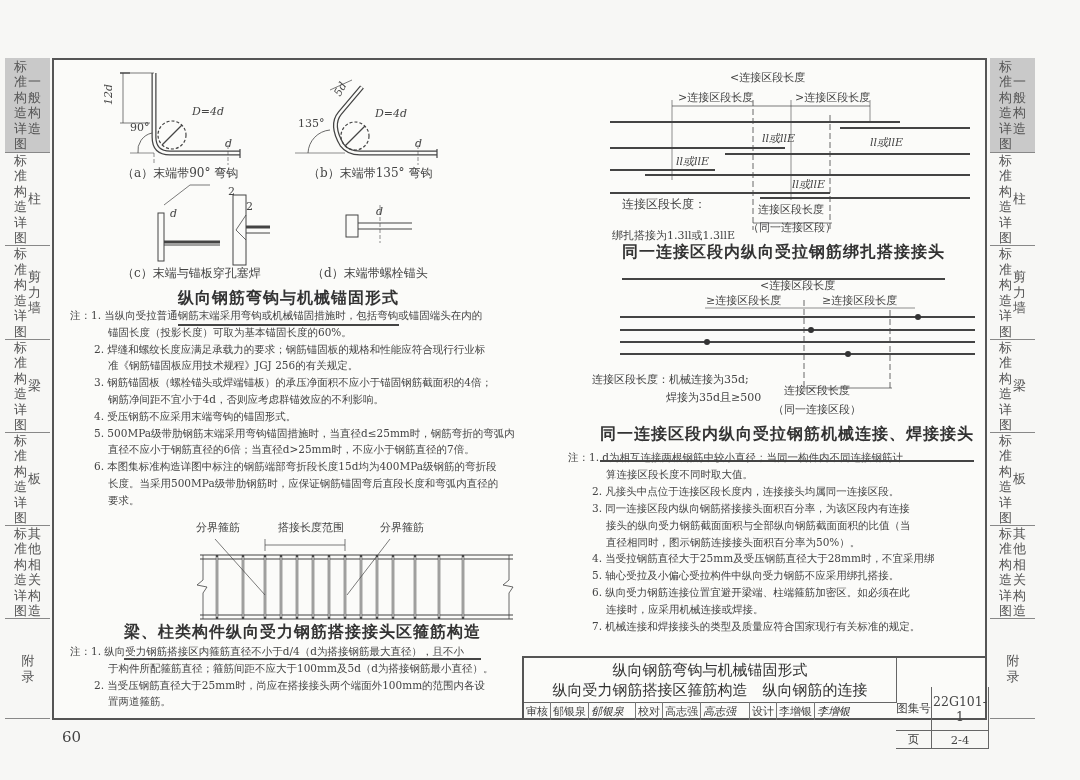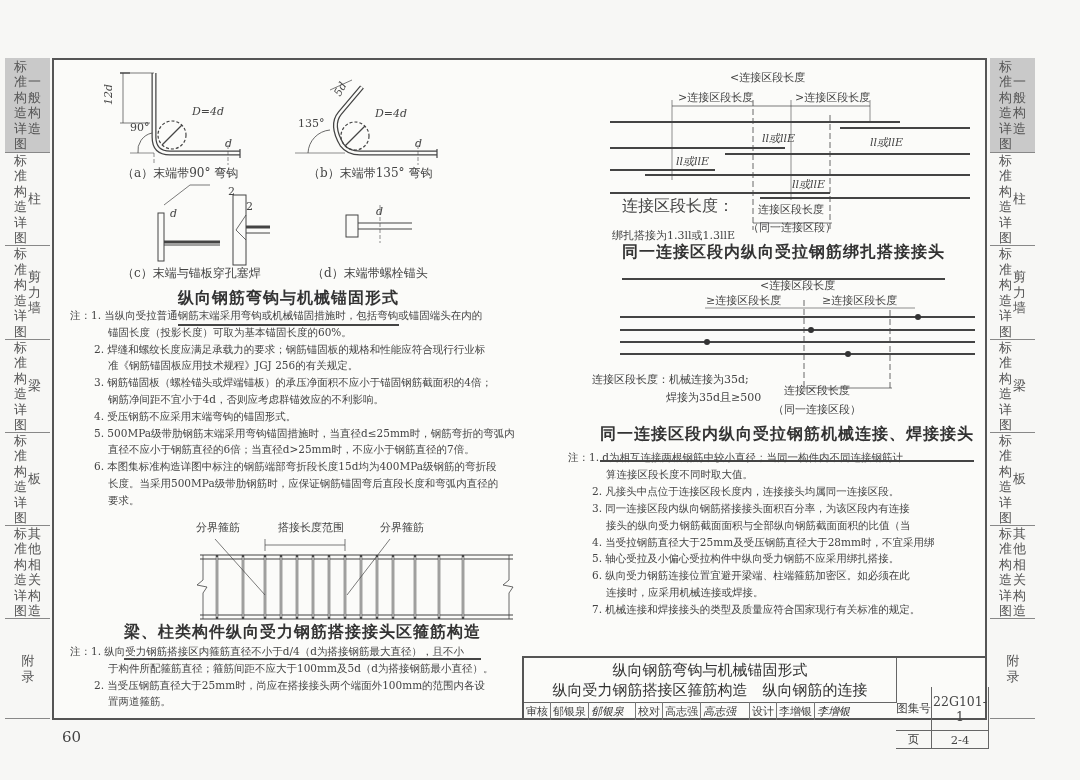--- a/index.html
+++ b/index.html
@@ -398,21 +398,21 @@
   <g font-family="DejaVu Serif, serif" font-style="italic" font-size="11" fill="#444">
     <text x="162" y="72">ll或llE</text>
     <text x="270" y="76">ll或llE</text>
     <text x="76" y="95">ll或llE</text>
     <text x="192" y="118">ll或llE</text>
   </g>
 </svg>
 <div class="abs cap" style="left:730px;top:70px;font-size:11px">&lt;连接区段长度</div>
 <div class="abs cap" style="left:678px;top:90px;font-size:11px">&gt;连接区段长度</div>
 <div class="abs cap" style="left:795px;top:90px;font-size:11px">&gt;连接区段长度</div>
-<div class="abs cap" style="left:622px;top:196px;font-size:16px">连接区段长度：</div>
+<div class="abs cap" style="left:622px;top:196px;font-size:12px">连接区段长度：</div>
 <div class="abs cap" style="left:612px;top:228px;font-size:11px">绑扎搭接为1.3ll或1.3llE</div>
 <div class="abs cap" style="left:758px;top:202px;font-size:11px">连接区段长度</div>
 <div class="abs cap" style="left:748px;top:220px;font-size:11px">（同一连接区段）</div>
 <div class="abs title-u" style="left:622px;top:242px">同一连接区段内纵向受拉钢筋绑扎搭接接头</div>
 
 <svg class="abs" style="left:610px;top:300px" width="370" height="100">
   <g stroke="#444" fill="none">
     <line x1="10" y1="17" x2="365" y2="17" stroke-width="1.8"></line>
     <line x1="10" y1="30" x2="365" y2="30" stroke-width="1.8"></line>
     <line x1="10" y1="42" x2="365" y2="42" stroke-width="1.8"></line>
@@ -437,20 +437,21 @@
 <div class="abs cap" style="left:784px;top:383px;font-size:11px">连接区段长度</div>
 <div class="abs cap" style="left:773px;top:402px;font-size:11px">（同一连接区段）</div>
 <div class="abs title-u" style="left:600px;top:424px">同一连接区段内纵向受拉钢筋机械连接、焊接接头</div>
 
 <div class="abs note" style="left:568px;top:449px;line-height:16.9px">
   <div>注：1. d为相互连接两根钢筋中较小直径；当同一构件内不同连接钢筋计</div>
   <div class="ind2">算连接区段长度不同时取大值。</div>
   <div class="ind">2. 凡接头中点位于连接区段长度内，连接接头均属同一连接区段。</div>
   <div class="ind">3. 同一连接区段内纵向钢筋搭接接头面积百分率，为该区段内有连接</div>
   <div class="ind2">接头的纵向受力钢筋截面面积与全部纵向钢筋截面面积的比值（当</div>
+  <div class="ind2">直径相同时，图示钢筋连接接头面积百分率为50%）。</div>
   <div class="ind">4. 当受拉钢筋直径大于25mm及受压钢筋直径大于28mm时，不宜采用绑</div>
   <div class="ind">5. 轴心受拉及小偏心受拉构件中纵向受力钢筋不应采用绑扎搭接。</div>
   <div class="ind">6. 纵向受力钢筋连接位置宜避开梁端、柱端箍筋加密区。如必须在此</div>
   <div class="ind2">连接时，应采用机械连接或焊接。</div>
   <div class="ind">7. 机械连接和焊接接头的类型及质量应符合国家现行有关标准的规定。</div>
 </div>
 
 <div class="tblock">
   <div class="tb-title">
     <div style="padding-top:2px">纵向钢筋弯钩与机械锚固形式</div>

